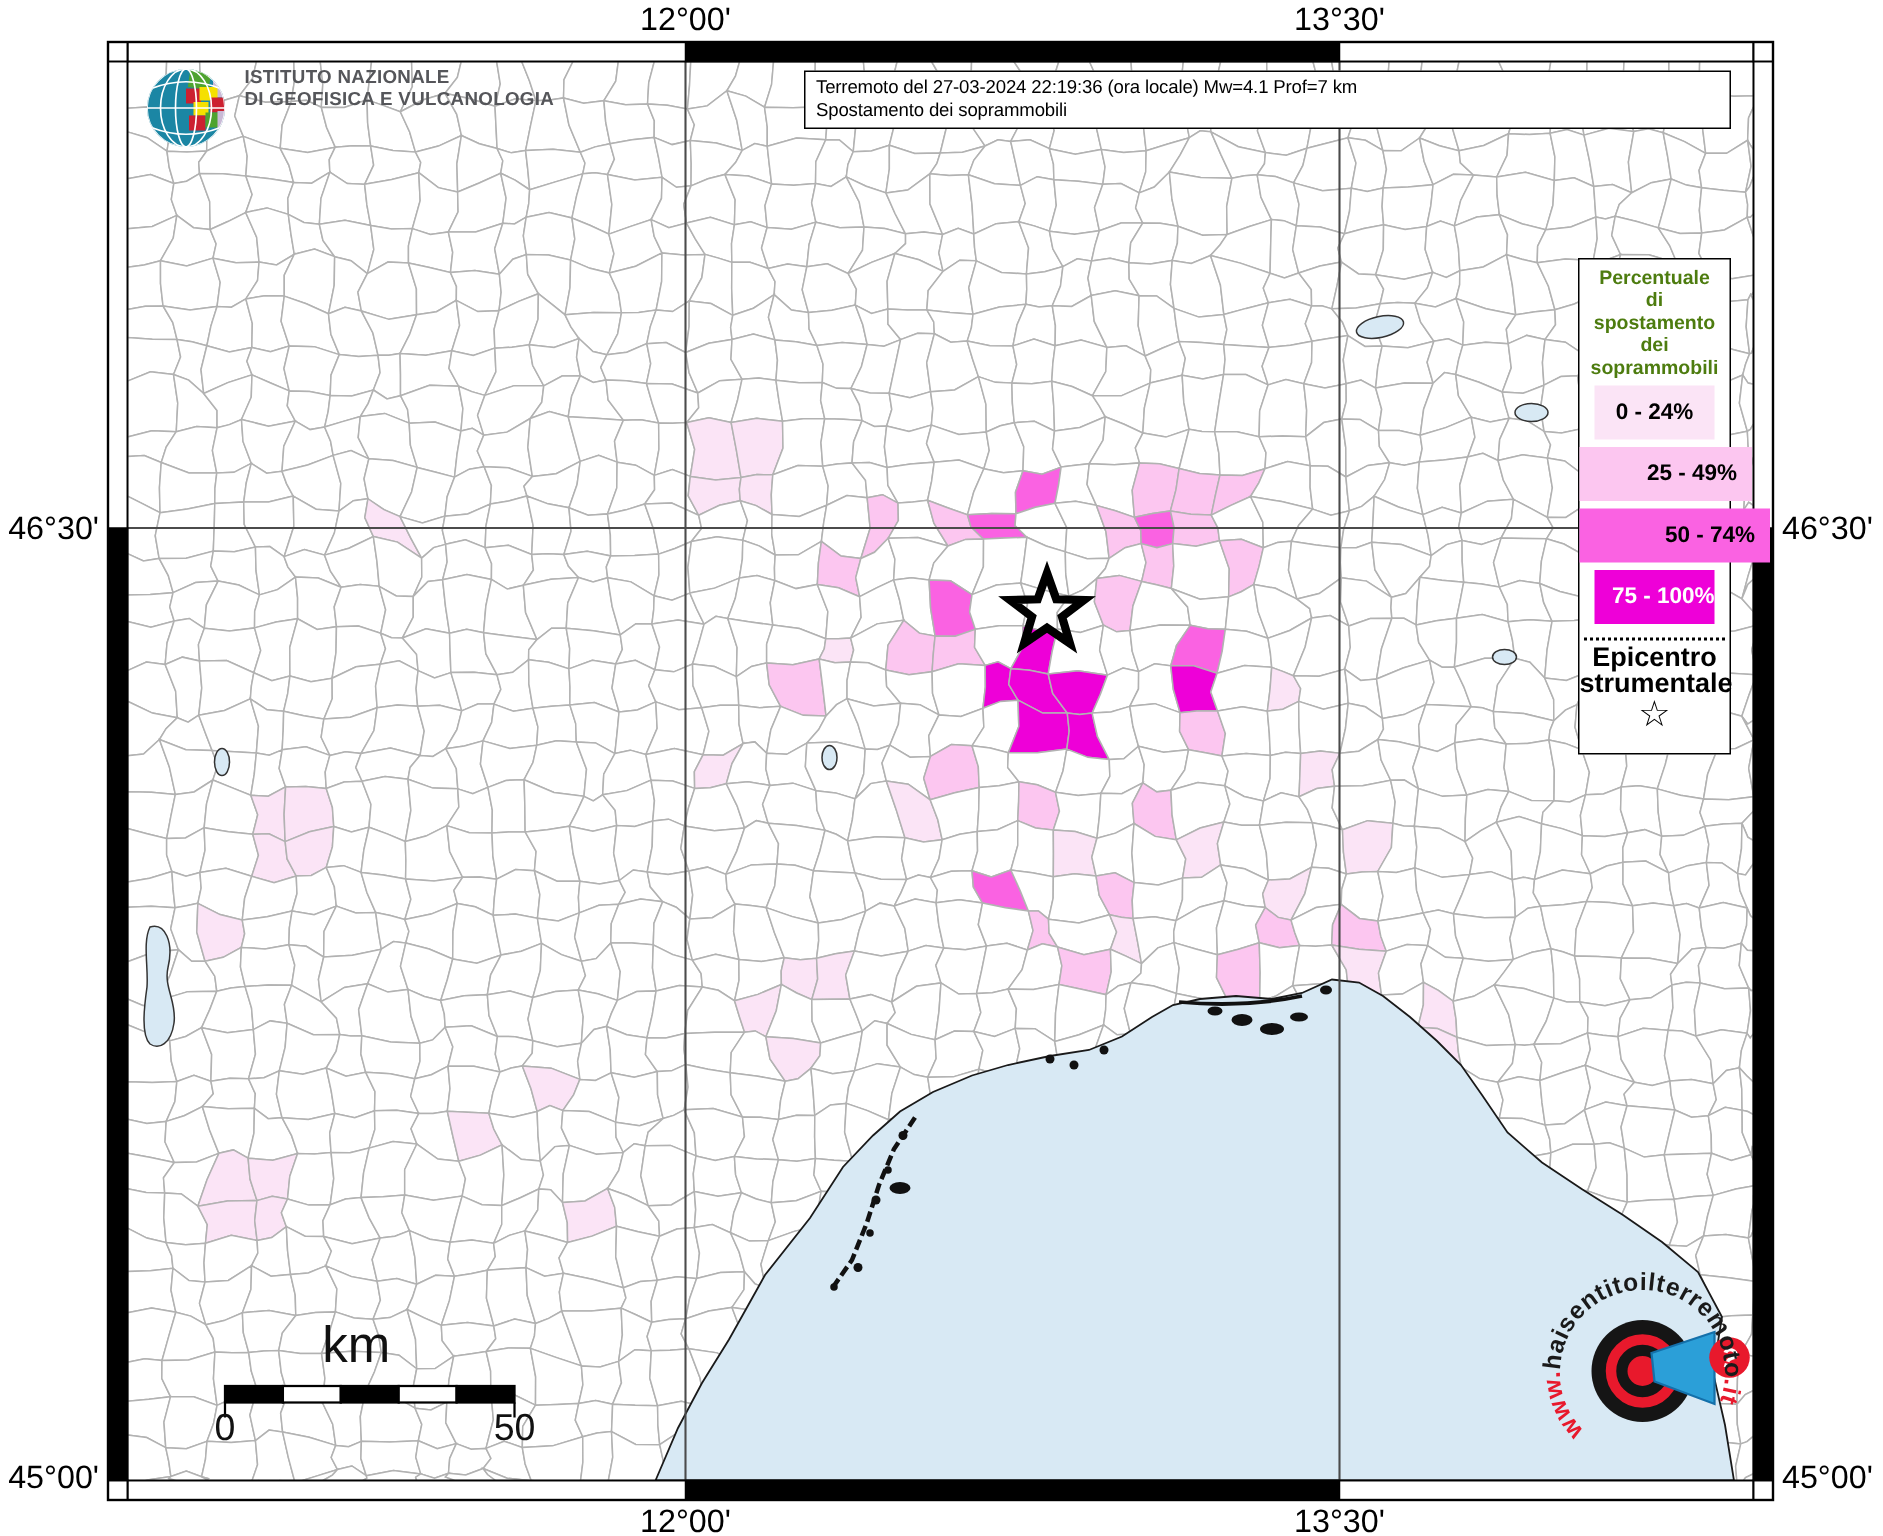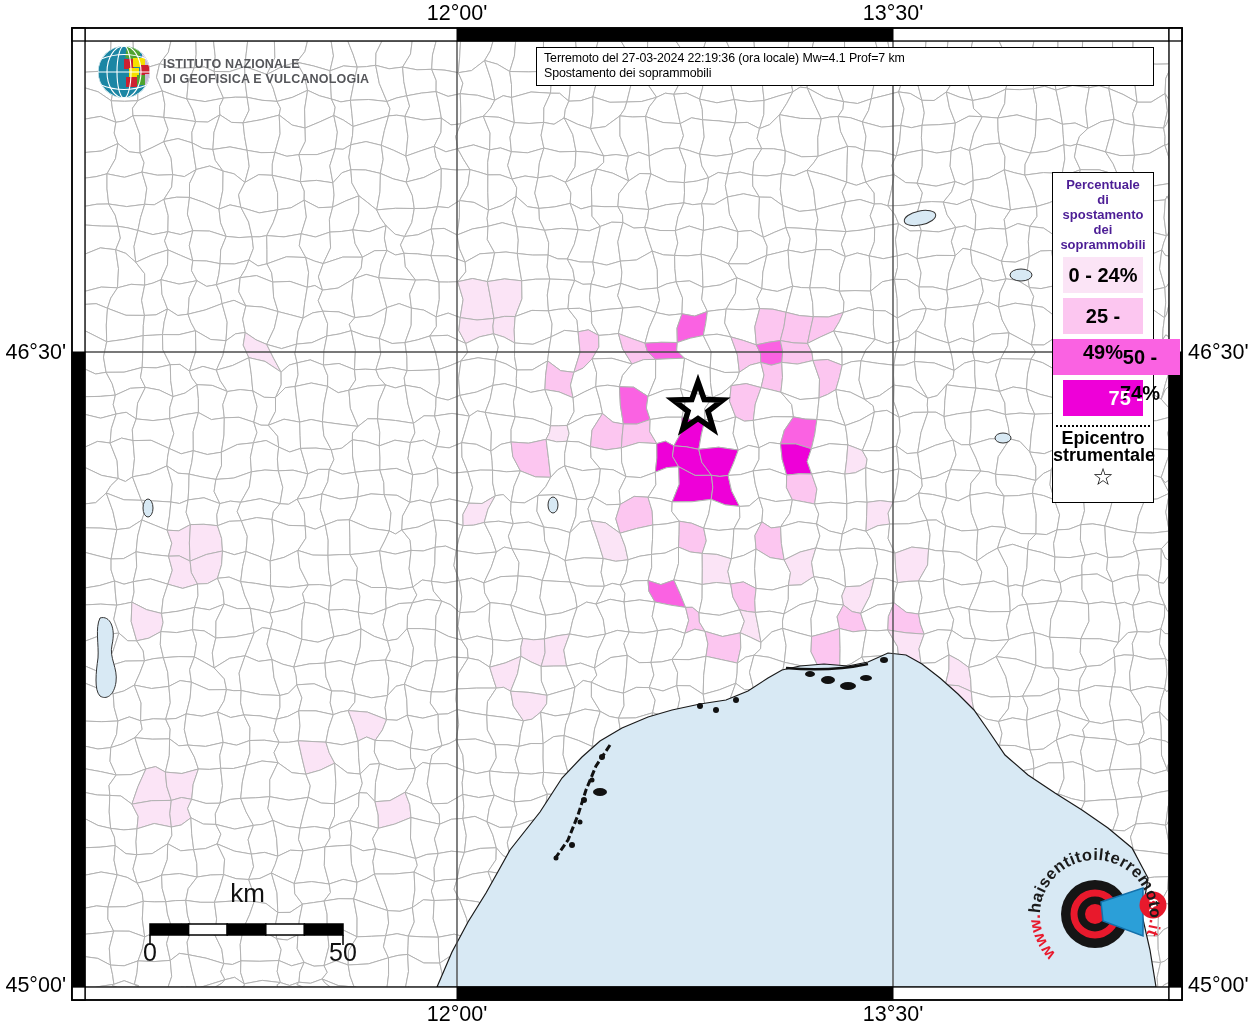--- a/index.html
+++ b/index.html
@@ -3,32 +3,32 @@
 <meta charset="utf-8">
 <style>
   html,body{margin:0;padding:0;background:#ffffff;}
   body{width:1255px;height:1024px;position:relative;font-family:"Liberation Sans",sans-serif;overflow:hidden;}
   #map-svg{position:absolute;left:0;top:0;}
   .overlay{position:absolute;box-sizing:border-box;}
   
   .title-box{left:536px;top:47px;width:618px;background:#ffffff;border:1.6px solid #000;
     padding:3px 7px 4px 7px;font-size:12.4px;line-height:15.2px;color:#000;letter-spacing:-0.1px;white-space:nowrap;overflow:hidden;}
   
-  .ingv{left:96px;top:44px;display:flex;align-items:center;gap:11px;}
+  .ingv{left:96px;top:44px;display:flex;gap:11px;}
   .ingv-text{font-size:12.5px;font-weight:bold;color:#55565a;line-height:15px;letter-spacing:0.2px;}
   
   .legend{left:1052px;top:172px;width:102px;height:331px;background:#fff;border:1.6px solid #000;
     text-align:center;padding-top:4px;}
-  .legend-title{font-size:13px;font-weight:bold;line-height:15px;color:#4c1d95;}
-  .swatch{width:80px;height:36px;margin:5px auto 0 auto;font-size:20px;font-weight:bold;line-height:36px;}
+  .legend-title{font-size:13px;font-weight:bold;line-height:15px;color:#4d7c0f;}
+  .swatch{width:80px;height:36px;margin:5px auto 0 auto;font-size:15px;font-weight:bold;line-height:36px;}
   .legend-sep{border:none;border-top:2px dotted #000;margin:9px 3px 3px 3px;}
   .epi-label{font-size:18px;font-weight:bold;line-height:17px;color:#000000;}
   .epi-star{font-size:24px;line-height:26px;color:#000;}
   
-  .km-label{left:150px;top:878px;width:195px;text-align:center;font-size:26px;color:#111;}
+  .km-label{left:140px;top:878px;width:195px;text-align:center;font-size:34px;color:#111;}
   .sb-num{top:938px;width:40px;text-align:center;font-size:25px;color:#111;}
   .sb-svg{left:144px;top:921px;}
   .wm-svg{left:1022px;top:842px;}
 </style>
 </head>
 <body>
 
 <svg id="map-svg" width="1255" height="1024" viewBox="0 0 1255 1024">
 
   <g id="mesh">
@@ -1626,21 +1626,21 @@
 
 <div class="overlay legend">
   <div class="legend-title">
     <div>Percentuale</div>
     <div>di</div>
     <div>spostamento</div>
     <div>dei</div>
     <div>soprammobili</div>
   </div>
   <div class="swatch" style="background: rgb(251, 228, 246); color: rgb(0, 0, 0);">0 - 24%</div>
-  <div class="swatch" style="background: rgb(252, 198, 240); color: rgb(0, 0, 0);">25 - 49%</div>
+  <div class="swatch" style="background: rgb(252, 198, 240); color: rgb(0, 0, 0); padding-left: 35px;">25 - 49%</div>
   <div class="swatch" style="background: rgb(250, 98, 226); color: rgb(0, 0, 0); padding-left: 47px;">50 - 74%</div>
   <div class="swatch" style="background: rgb(238, 0, 216); color: rgb(255, 255, 255); text-align: right;">75 - 100%</div>
   <hr class="legend-sep">
   <div class="epi-label">
     <div>Epicentro</div>
     <div>strumentale</div>
   </div>
   <div class="epi-star">☆</div>
 </div>
 

